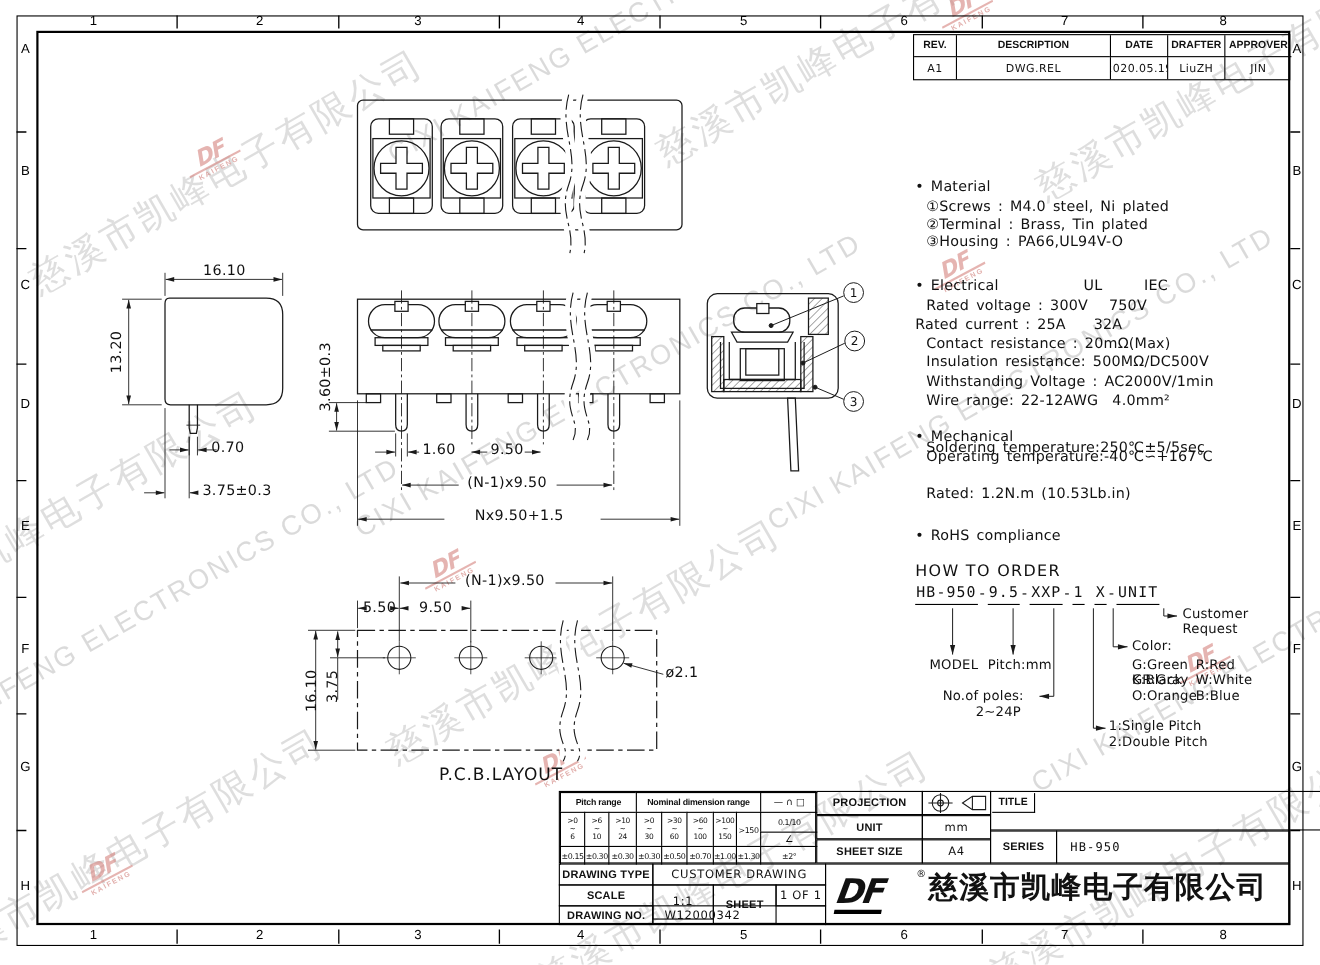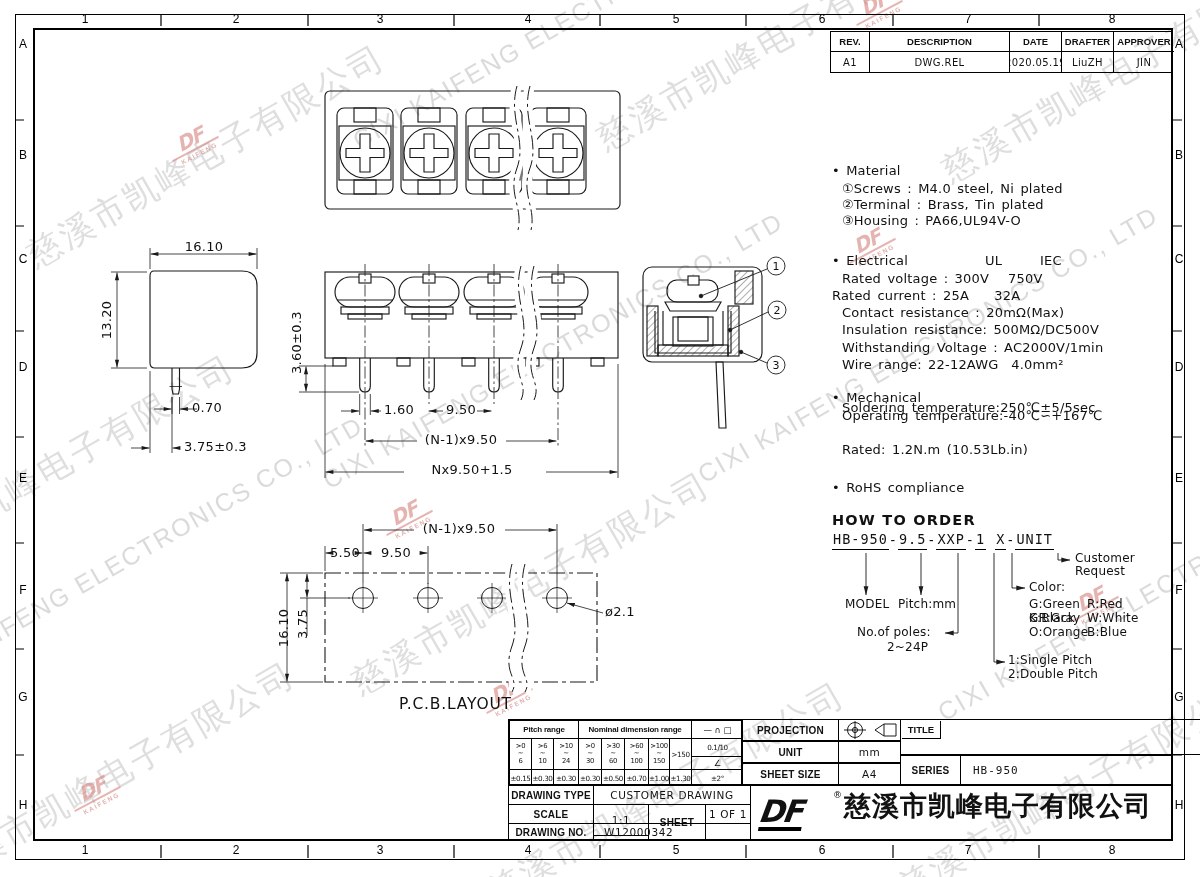--- a/index.html
+++ b/index.html
@@ -17,21 +17,21 @@
   .rlogo .d{display:block;font-style:italic;font-weight:900;font-size:20px;color:#d5837e;letter-spacing:-1px;
             border-bottom:2.5px solid #d5837e;line-height:20px;transform:skewX(-8deg)}
   .rlogo .s{display:block;font:700 6.5px "Liberation Sans",sans-serif;color:#cf7b76;letter-spacing:1.6px;margin-top:1px}
   
   .note{position:absolute;font-size:13px;letter-spacing:.2px;word-spacing:2px;white-space:pre;line-height:14px}
   .dim{position:absolute;font-size:13px;letter-spacing:.3px;white-space:pre;line-height:14px}
   .c{text-align:center}
   .r90{transform:rotate(-90deg)}
   .cap{font-size:15.5px;letter-spacing:.8px}
   
-  .hto-t{position:absolute;font-size:14.5px;letter-spacing:1.2px;font-weight:700}
+  .hto-t{position:absolute;font-size:14.5px;letter-spacing:1.2px;font-weight:400}
   .code{position:absolute;display:flex;align-items:flex-end;font-family:"DejaVu Sans Mono",monospace;
         font-size:13.5px;letter-spacing:1px;font-weight:500}
   .code .seg{border-bottom:1.4px solid #000;padding:0 1px 2px}
   .code .sep{padding:0 0 2px}
   .code .gap{display:inline-block;width:9px}
   .hl{position:absolute;font-size:12px;letter-spacing:.2px;white-space:pre;line-height:13px}
   
   .rev{position:absolute;left:830px;top:31px;width:343px;display:grid;
        grid-template-columns:38px 140px 52px 52px 61px;grid-auto-rows:20px;
        border:1.4px solid #000;box-sizing:border-box;background:transparent}

